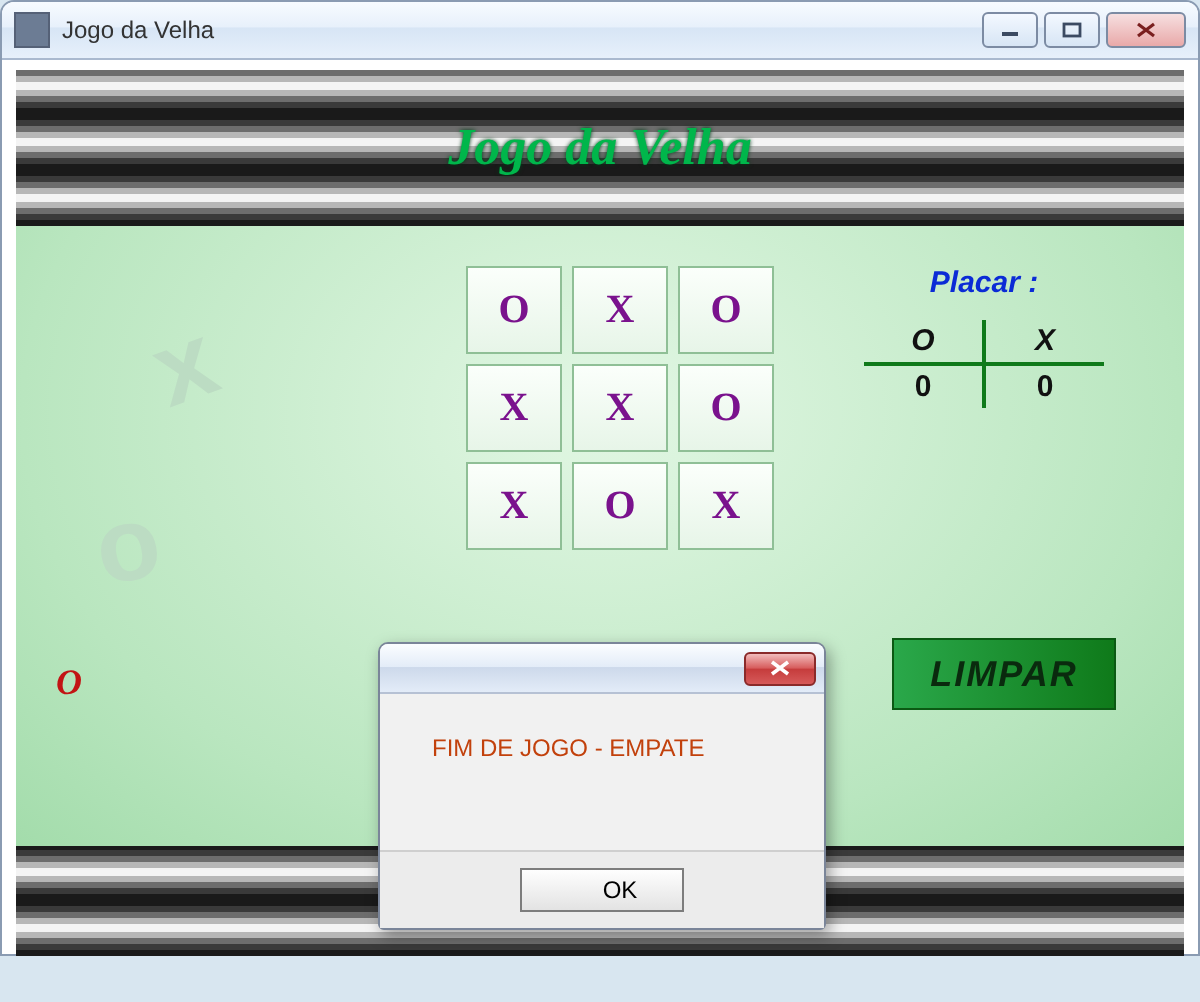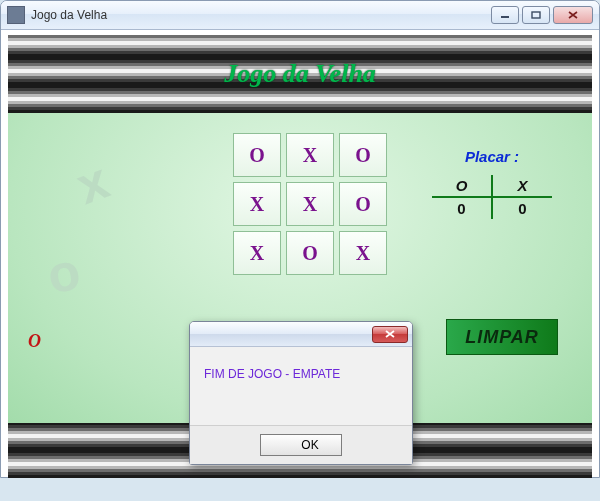--- a/index.html
+++ b/index.html
@@ -25,40 +25,40 @@
   .footer-band{height:55px;background:repeating-linear-gradient(0deg,
       #1a1a1a 0 3px,#3a3a3a 3px 6px,#6d6d6d 6px 9px,#b7b7b7 9px 12px,
       #f4f4f4 12px 16px,#b7b7b7 16px 19px,#6d6d6d 19px 22px,#3a3a3a 22px 25px,#1a1a1a 25px 28px);}
   
   .deco-x{position:absolute;left:70px;top:40px;font-size:52px;font-weight:bold;color:#bcdcc3;transform:rotate(-20deg);user-select:none;}
   .deco-o{position:absolute;left:40px;top:130px;font-size:52px;font-weight:bold;color:#bcdcc3;transform:rotate(-10deg);user-select:none;}
   
   .board{position:absolute;left:225px;top:20px;display:grid;grid-template-columns:repeat(3,48px);grid-template-rows:repeat(3,44px);gap:5px;}
   .cell{background:linear-gradient(#fbfffb,#e7f5e8);border:1px solid #8fbf96;display:flex;align-items:center;justify-content:center;font-size:20px;font-weight:bold;font-family:Georgia,serif;color:#7a128d;cursor:default;}
   
-  .score{position:absolute;right:30px;top:35px;width:140px;}
+  .score{position:absolute;right:30px;top:20px;width:140px;}
   .score-title{color:#0b2bd6;font-weight:bold;font-style:italic;font-size:15px;margin-bottom:10px;text-align:center;}
   .score-table{width:120px;margin:0 auto;border-collapse:collapse;}
   .score-table th,.score-table td{width:50%;text-align:center;font-size:15px;padding:2px 0;}
   .score-table th{font-style:italic;font-weight:bold;border-bottom:2px solid #0f7a1a;color:#111;}
   .score-table th:first-child,.score-table td:first-child{border-right:2px solid #0f7a1a;}
   .score-table td{font-weight:bold;color:#111;}
   
   .turn{position:absolute;left:20px;top:218px;display:flex;align-items:center;gap:18px;}
   .turn-label{color:#0b2bd6;font-weight:bold;font-style:italic;font-size:15px;}
   .turn-mark{color:#c21414;font-family:Georgia,serif;font-style:italic;font-weight:bold;font-size:18px;}
   
   .limpar{position:absolute;right:34px;top:206px;width:112px;height:36px;background:linear-gradient(90deg,#2aa84a,#0f7a1a);border:1px solid #0b5a13;color:#0a2a0e;font-weight:bold;font-style:italic;font-size:18px;letter-spacing:1px;cursor:default;display:flex;align-items:center;justify-content:center;margin-left:32px;}
   
   .overlay{position:absolute;left:0;top:0;right:0;bottom:0;}
   .dialog{position:absolute;left:188px;top:320px;width:222px;background:#f1f1f1;border:1px solid #7a8599;box-shadow:2px 3px 8px rgba(0,0,0,.35);border-radius:5px 5px 3px 3px;}
   .dlg-titlebar{height:24px;background:linear-gradient(#fbfdff,#e3ecf8 48%,#cdd9eb 49%,#e3ecf8);border-bottom:1px solid #b6c1d4;border-radius:4px 4px 0 0;display:flex;align-items:center;justify-content:flex-end;padding:0 4px;}
   .dlg-close{width:36px;height:17px;border:1px solid #8a2a2a;border-radius:3px;background:linear-gradient(#f2bcbc,#d65a5a 48%,#c53b3b 49%,#d65a5a);display:flex;align-items:center;justify-content:center;cursor:default;}
   .dlg-close svg{display:block;}
-  .dlg-body{padding:20px 14px 10px 14px;font-size:12px;color:#6d28d9;min-height:48px;display:flex;align-items:flex-start;}
+  .dlg-body{padding:20px 14px 10px 26px;font-size:12px;color:#c2410c;min-height:48px;display:flex;align-items:flex-start;}
   .dlg-foot{border-top:1px solid #cfcfcf;background:#ececec;padding:8px;display:flex;justify-content:center;}
   .dlg-ok{width:82px;height:22px;border:1px solid #7d7d7d;background:linear-gradient(#fefefe,#e3e3e3);font-size:12px;cursor:default;padding-left:24px;}
 </style>
 </head>
 <body>
 
 <div class="window">
   <div class="titlebar">
     <div class="app-icon"></div>
     <div class="title">Jogo da Velha</div>

